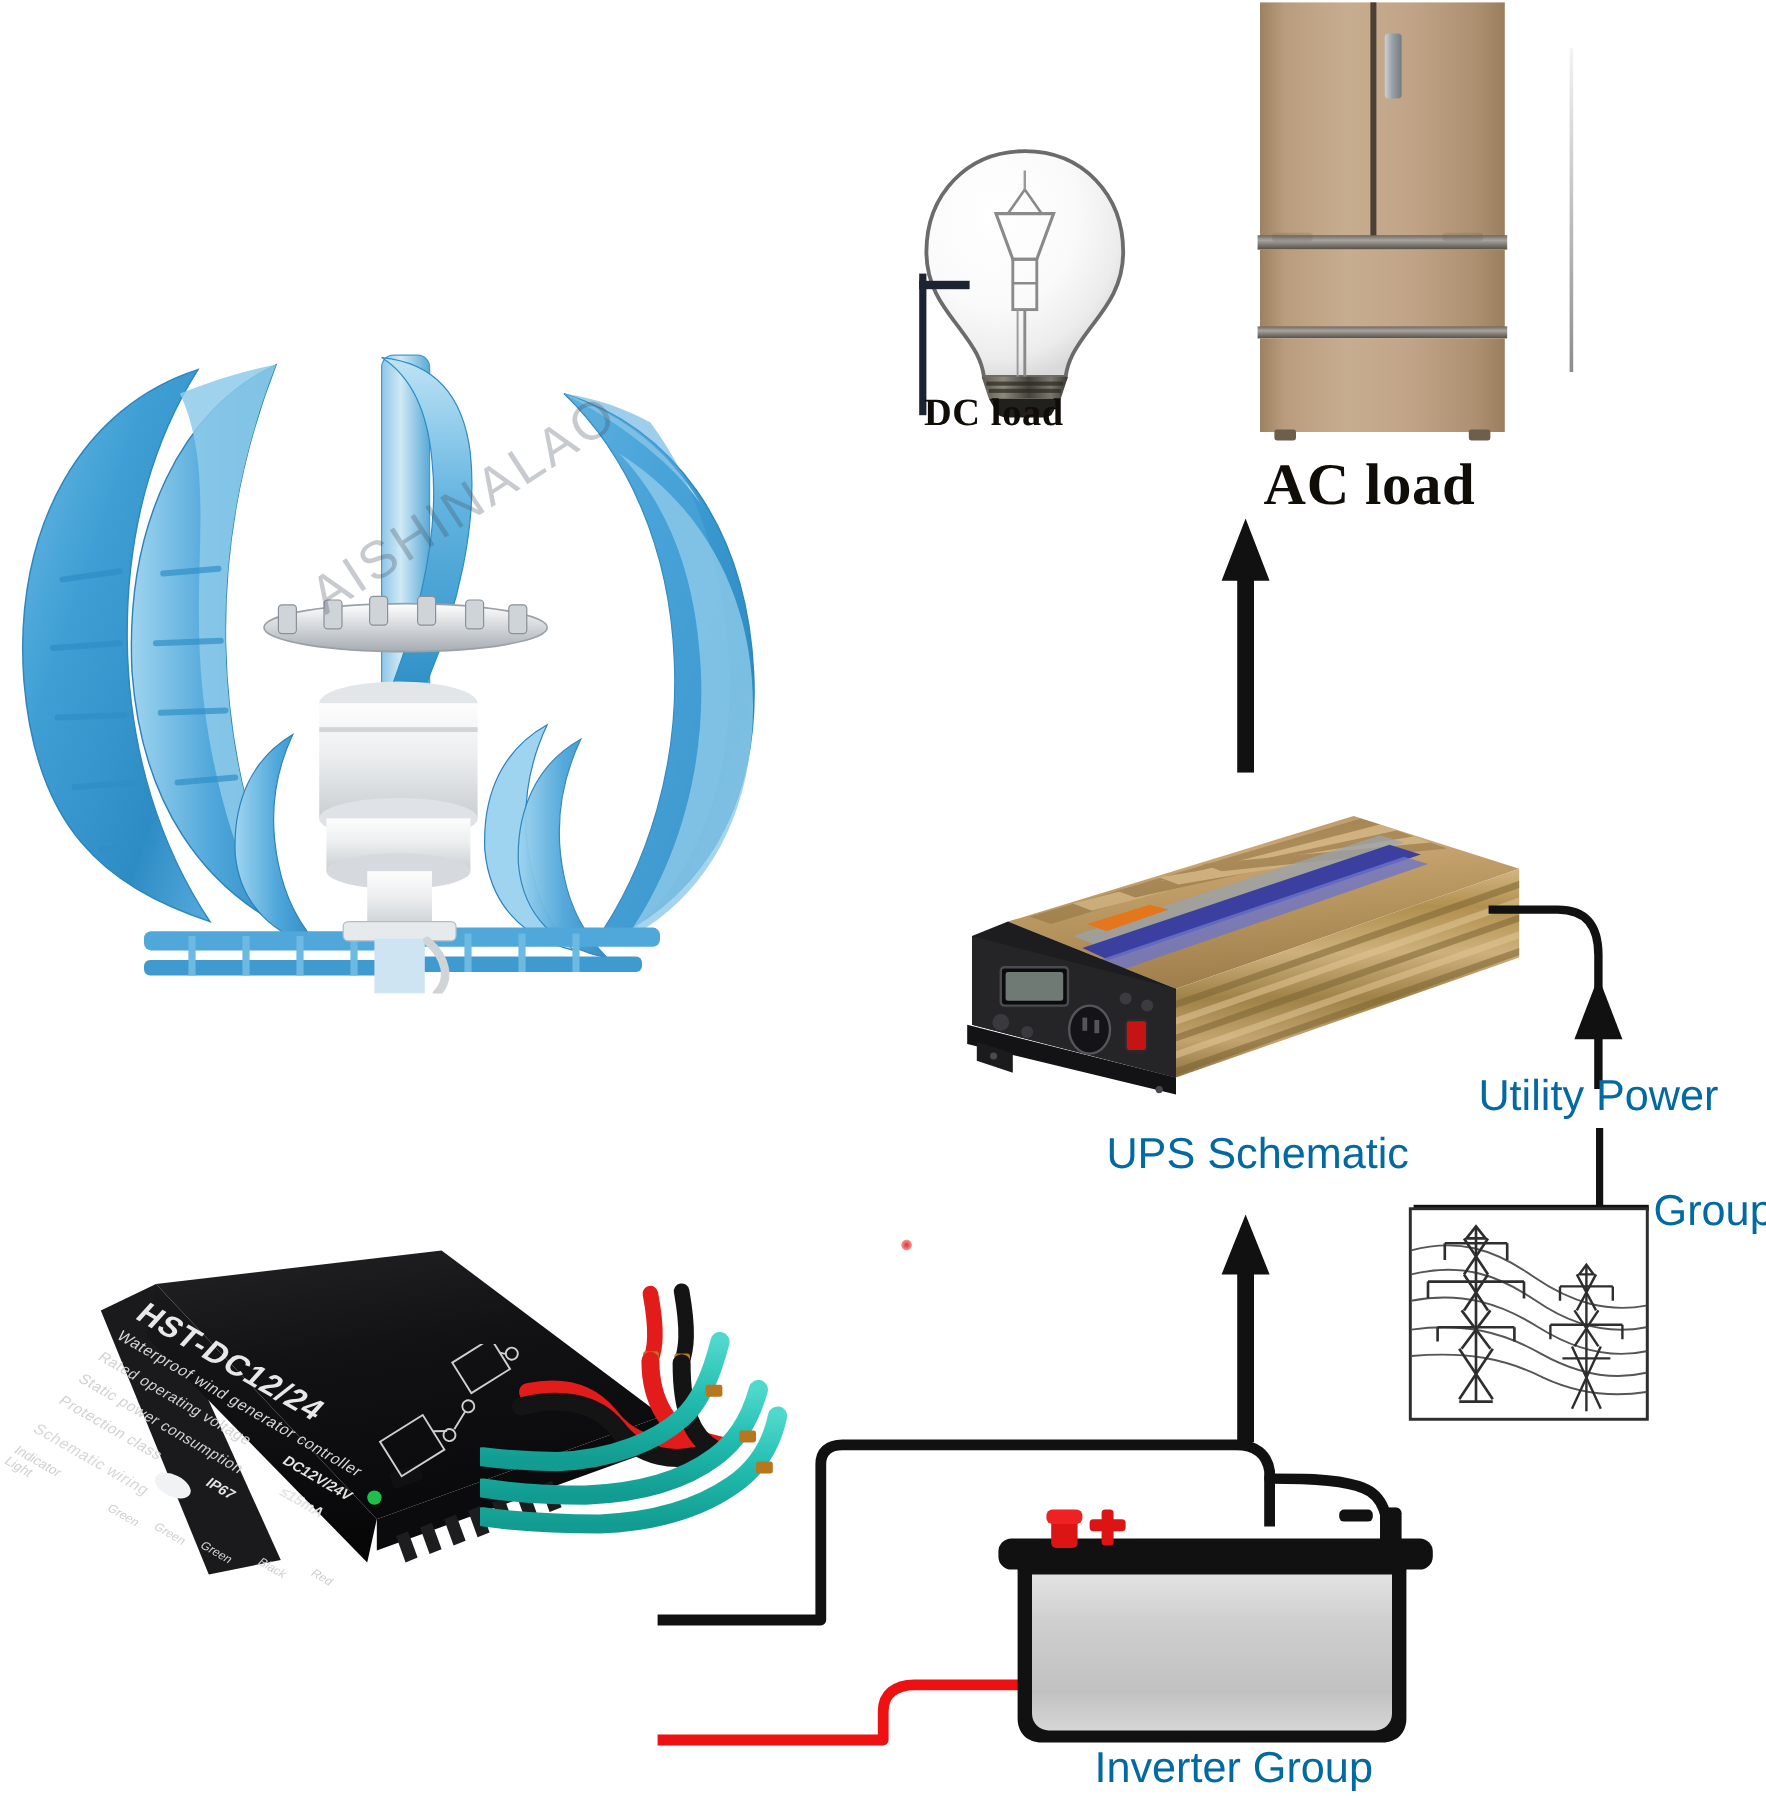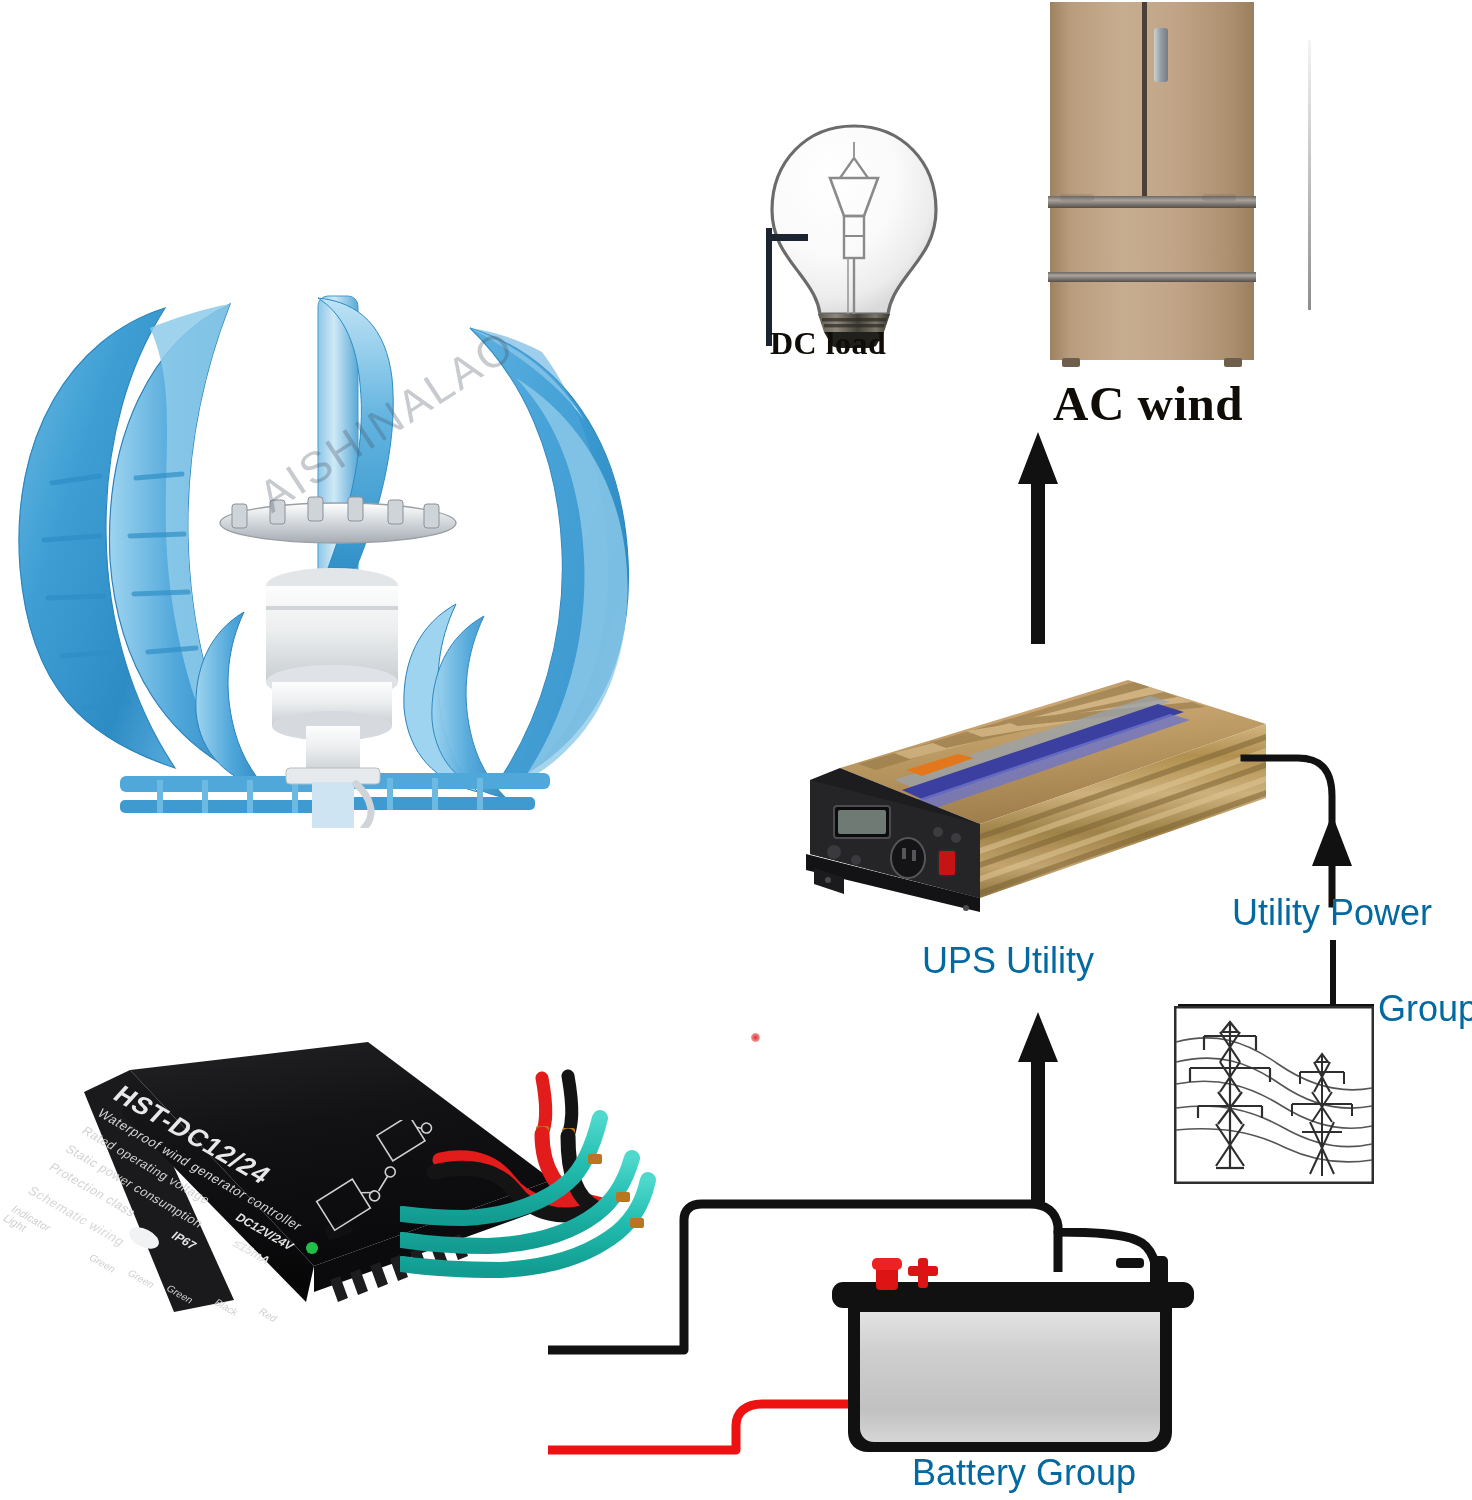--- a/index.html
+++ b/index.html
@@ -226,21 +226,21 @@
     <rect x="2" y="272" width="208" height="10" fill="url(#barg)"></rect>
 
     <rect x="4" y="282" width="204" height="78" fill="url(#frg)"></rect>
 
     <rect x="16" y="358" width="18" height="9" rx="2" fill="#6d5f4b"></rect>
     <rect x="178" y="358" width="18" height="9" rx="2" fill="#6d5f4b"></rect>
   </svg>
 
   <div class="abs grayline" style="left:1308px;top:40px;width:3px;height:270px;"></div>
 
-  <div class="abs lbl-serif" style="left:1053px;top:375px;font-size:49px;">AC wind</div>
+  <div class="abs lbl-serif" style="left:1053px;top:375px;font-size:49px;">AC load</div>
 
   <svg class="abs" style="left:1008px;top:432px;width:60px;height:212px;" viewBox="0 0 60 212">
     <polygon points="30,0 50,52 37,52 37,212 23,212 23,52 10,52" fill="#111"></polygon>
   </svg>
 
   <svg class="abs" style="left:798px;top:672px;width:470px;height:248px;" viewBox="0 0 470 248">
     <defs>
       <linearGradient id="goldtop" x1="0" y1="0" x2="0.25" y2="1">
         <stop offset="0%" stop-color="#b3905f"></stop>
         <stop offset="30%" stop-color="#caa773"></stop>
@@ -301,21 +301,21 @@
 
     <circle cx="140" cy="160" r="5" fill="#3c3c40"></circle>
     <circle cx="158" cy="166" r="5" fill="#3c3c40"></circle>
 
     <polygon points="8,182 182,226 182,240 8,198" fill="#131315"></polygon>
     <polygon points="16,196 46,206 46,222 16,212" fill="#1b1b1d"></polygon>
     <circle cx="30" cy="208" r="3" fill="#4a4a4e"></circle>
     <circle cx="168" cy="236" r="3" fill="#4a4a4e"></circle>
   </svg>
 
-  <div class="abs lbl-sans" style="left:922px;top:940px;font-size:36px;">UPS Utility</div>
+  <div class="abs lbl-sans" style="left:922px;top:940px;font-size:36px;">UPS Schematic</div>
 
   <svg class="abs" style="left:1008px;top:1012px;width:60px;height:190px;" viewBox="0 0 60 190">
     <polygon points="30,0 50,50 37,50 37,190 23,190 23,50 10,50" fill="#111"></polygon>
   </svg>
 
   <svg class="abs" style="left:1240px;top:744px;width:160px;height:190px;" viewBox="0 0 160 190">
     <path d="M4 14 L 58 14 C 82 14 92 28 92 52 L 92 160" fill="none" stroke="#111" stroke-width="7" stroke-linecap="square"></path>
     <polygon points="92,70 112,122 72,122" fill="#111"></polygon>
   </svg>
 
@@ -522,18 +522,18 @@
     </g>
 
     <rect x="296" y="2" width="28" height="10" rx="4" fill="#111"></rect>
     <rect x="330" y="0" width="18" height="32" rx="5" fill="#111"></rect>
   </svg>
 
   <svg class="abs" style="left:1036px;top:1228px;width:140px;height:70px;" viewBox="0 0 140 70">
     <path d="M122 66 C 122 34 116 18 100 12 C 86 6 62 4 22 4" fill="none" stroke="#111" stroke-width="9" stroke-linecap="round"></path>
   </svg>
 
-  <div class="abs lbl-sans" style="left:912px;top:1452px;font-size:36px;">Battery Group</div>
+  <div class="abs lbl-sans" style="left:912px;top:1452px;font-size:36px;">Inverter Group</div>
 
   <div class="abs" style="left:751px;top:1033px;width:9px;height:9px;border-radius:50%;
               background:radial-gradient(circle,#e03030 0%,#f08a8a 60%,rgba(255,255,255,0) 100%);"></div>
 
 </div>
 
 </body></html>

